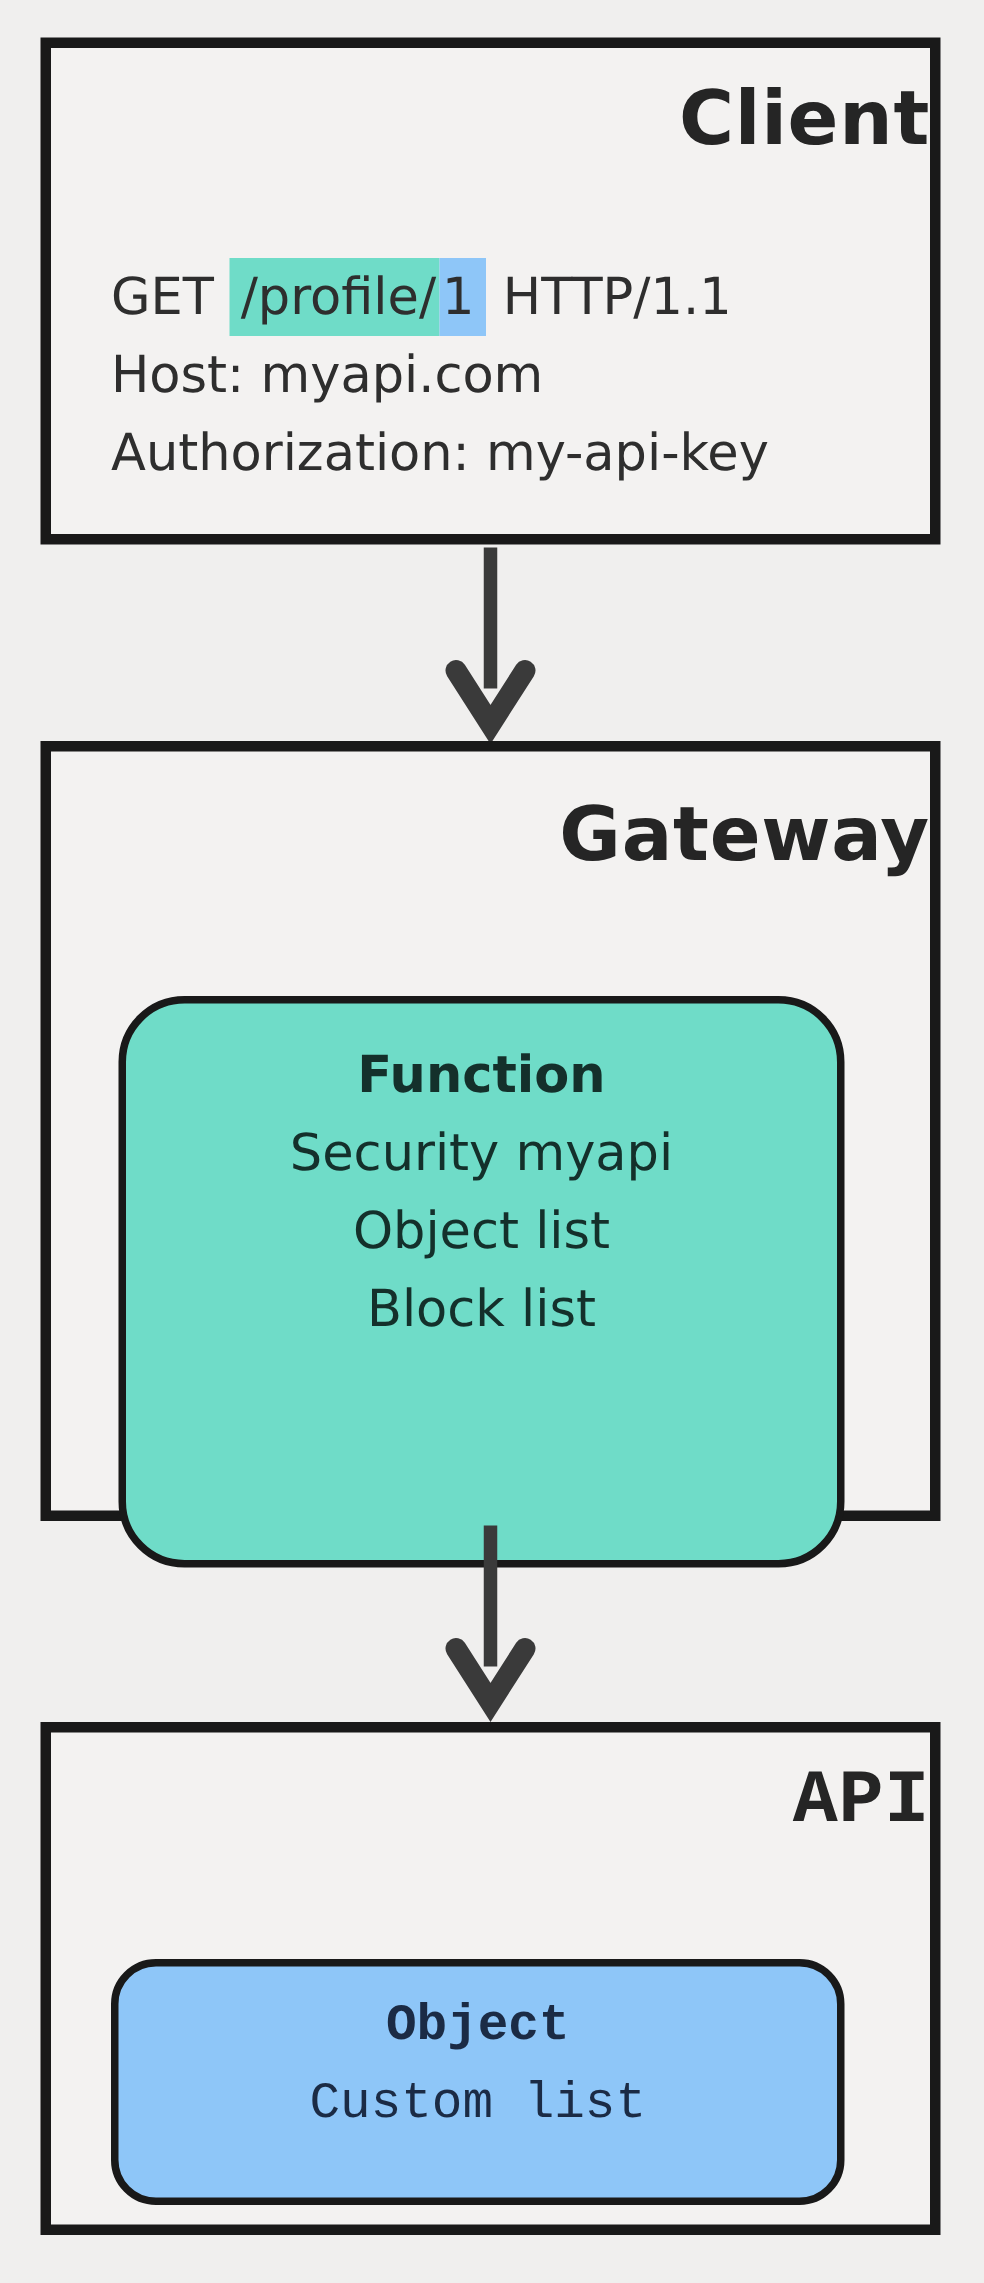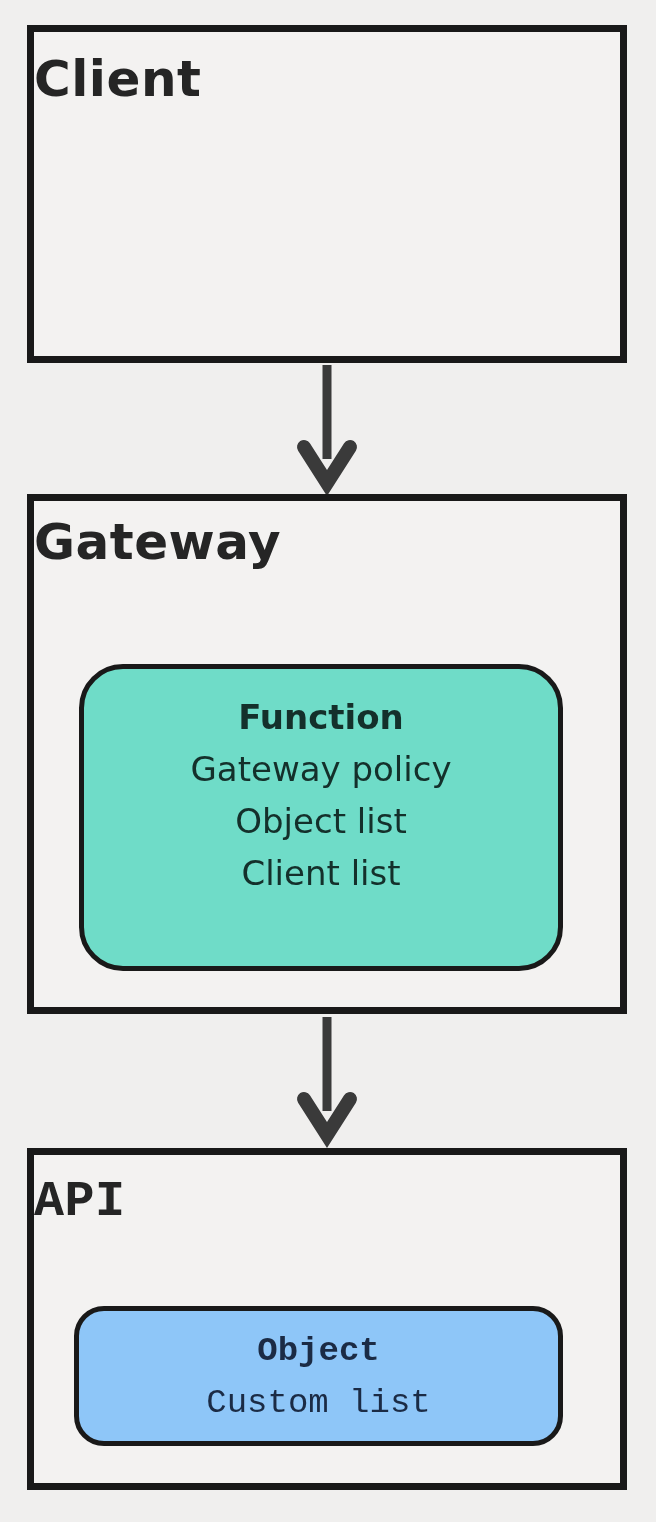--- a/index.html
+++ b/index.html
@@ -31,27 +31,27 @@
     left:27px;
     width:600px;
     background:var(--box_bg);
     border:7px solid var(--border);
   }
   .box-client{top:25px;height:338px;}
   .box-gateway{top:494px;height:520px;}
   .box-api{top:1148px;height:342px;font-family:Liberation Mono, monospace;}
   .box-title{
     margin-top:18px;
-    text-align:left;
+    text-align:right;
     font-size:50px;
     font-weight:bold;
     color:var(--title_text);
     letter-spacing:0.5px;
   }
-  .box-gateway .box-title{margin-top:12px;}
+  .box-gateway .box-title{margin-top:26px;}
   .request{
     position:absolute;
     left:40px;
     top:140px;
     font-size:34px;
     line-height:52px;
     color:var(--body_text);
     white-space:nowrap;
   }
   .hl{padding:6px 2px;}
@@ -60,63 +60,72 @@
   .card{
     position:absolute;
     border:5px solid var(--border);
     text-align:center;
     font-size:34px;
     line-height:52px;
   }
   .card-title{font-weight:bold;font-size:34px;}
   .function-card{
     left:45px;top:163px;
-    width:484px;height:307px;
+    width:484px;height:381px;
     background:var(--teal);
     border-radius:44px;
     color:var(--function_text);
     padding-top:22px;
   }
   .object-card{
     left:40px;top:151px;
-    width:489px;height:140px;
+    width:489px;height:164px;
     background:var(--blue);
     border-radius:30px;
     color:var(--object_text);
     padding-top:14px;
   }
   .arrow{
     position:absolute;
     left:295px;
     overflow:visible;
   }
   .arrow-1{top:363px;}
   .arrow-2{top:1015px;}
 </style>
 </head>
 <body>
 
 <div class="canvas">
 
   <div class="outer-box box-client">
     <div class="box-title">Client</div>
+    <div class="request">
+      <div>
+        <span>GET</span>
+        <span class="hl hl-teal">/profile/</span><span class="hl hl-blue">1</span>
+        <span>HTTP/1.1</span>
+      </div>
+      <div>Host: myapi.com</div>
+      <div>Authorization: my-api-key</div>
+    </div>
   </div>
 
   <svg class="arrow arrow-1" width="64" height="132" viewBox="0 0 64 132">
     <line x1="32" y1="2" x2="32" y2="96" stroke="var(--arrow)" stroke-width="9"></line>
     <path d="M9 84 L32 120 L55 84" fill="none" stroke="var(--arrow)" stroke-width="14" stroke-linecap="round" stroke-linejoin="miter"></path>
   </svg>
 
   <div class="outer-box box-gateway">
     <div class="box-title">Gateway</div>
     <div class="card function-card">
       <div class="card-title">Function</div>
-      <div>Gateway policy</div>
+      <div>Security myapi</div>
       <div>Object list</div>
-      <div>Client list</div>
+      <div>Block list</div>
     </div>
   </div>
 
   <svg class="arrow arrow-2" width="64" height="132" viewBox="0 0 64 132">
     <line x1="32" y1="2" x2="32" y2="96" stroke="var(--arrow)" stroke-width="9"></line>
     <path d="M9 84 L32 120 L55 84" fill="none" stroke="var(--arrow)" stroke-width="14" stroke-linecap="round" stroke-linejoin="miter"></path>
   </svg>
 
   <div class="outer-box box-api">
     <div class="box-title">API</div>

